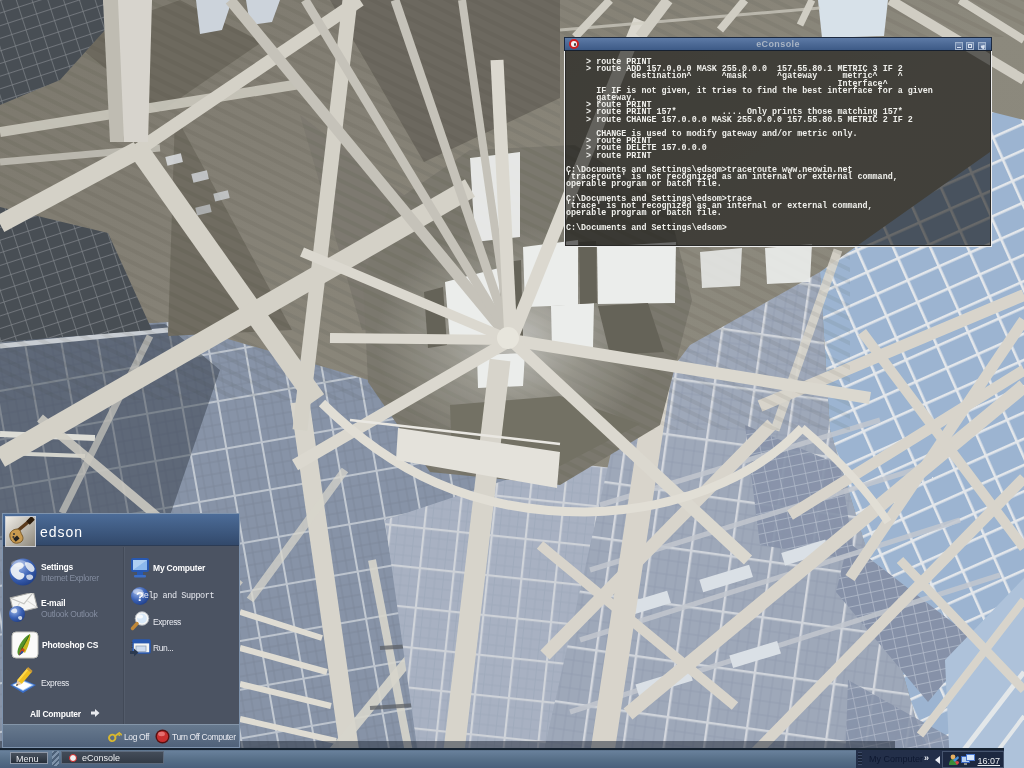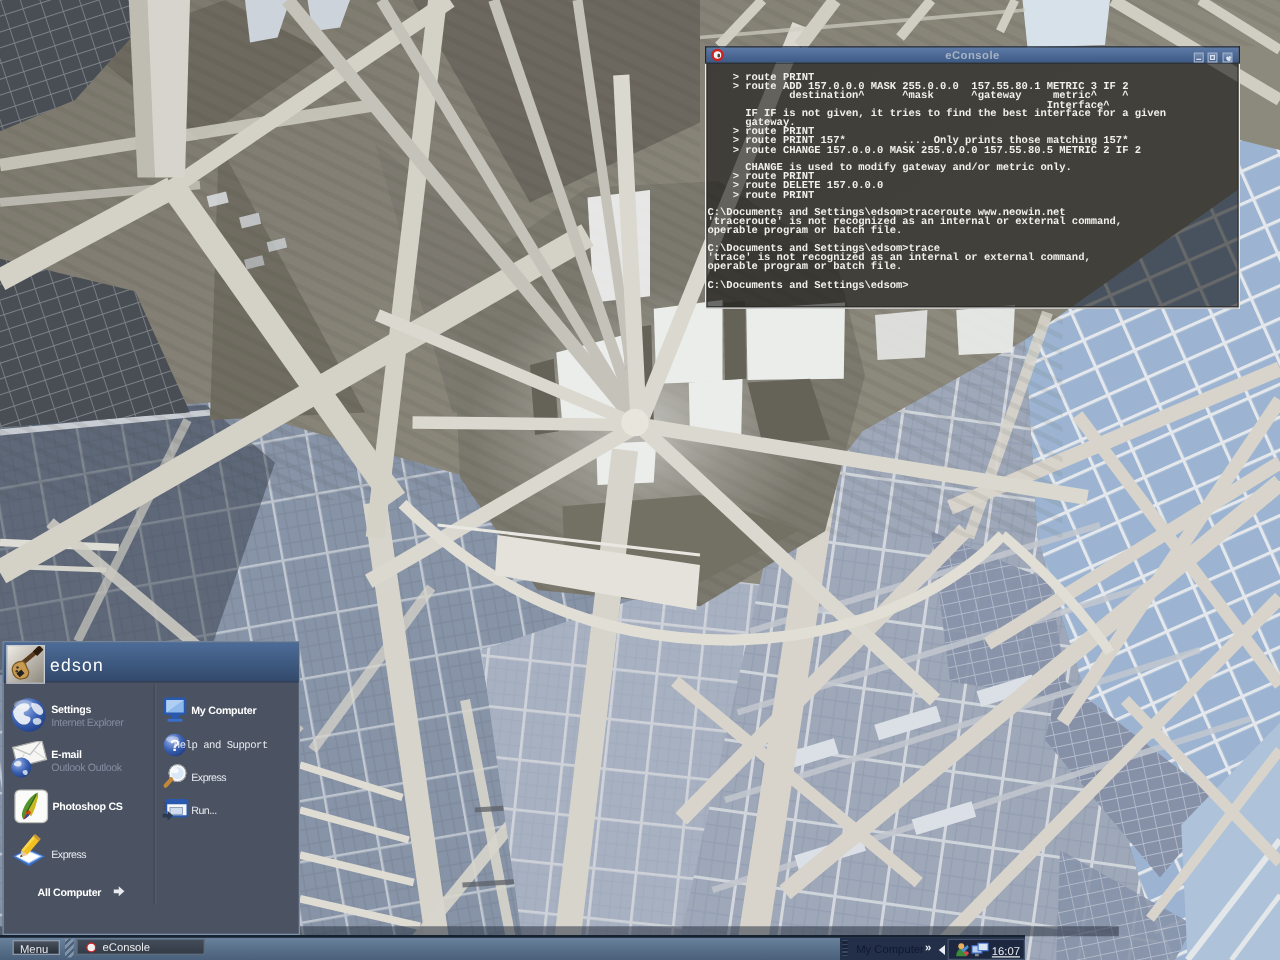--- a/index.html
+++ b/index.html
@@ -35,21 +35,21 @@
   #mbody{position:absolute;left:0;top:33px;right:0;bottom:23px;}
   #mdiv{position:absolute;left:120px;top:0;bottom:0;width:2px;
     background:linear-gradient(90deg,#39404e,#5c6574);}
   .mi{position:absolute;}
   .t1{color:#fff;font-size:8.5px;font-weight:bold;white-space:nowrap;letter-spacing:-.2px;}
   .t2{color:#848da0;font-size:8.5px;white-space:nowrap;letter-spacing:-.3px;}
   .t3{color:#e8eaf0;font-size:8.5px;white-space:nowrap;letter-spacing:-.4px;}
   #mfoot{position:absolute;left:0;bottom:0;right:0;height:23px;
     background:linear-gradient(#67798e,#50627a);border-top:1px solid #8495a8;}
   
-  #tbar{position:absolute;left:0;top:748px;width:820px;height:20px;
+  #tbar{position:absolute;left:0;top:748px;width:1004px;height:20px;
     background:linear-gradient(#16222f,#16222f 9%,#69819c 13%,#587089 55%,#4a607c);}
   #menubtn{position:absolute;left:10px;top:4px;width:38px;height:12px;
     background:linear-gradient(#49525e,#262e39);border:1px solid #8e98a8;
     color:#e8eaee;font-size:9px;padding:1px 0 0 5px;}
   #hatch{position:absolute;left:52px;top:3px;width:7px;height:15px;
     background:repeating-linear-gradient(135deg,#7f93aa 0,#7f93aa 2px,#4c6078 2px,#4c6078 4px);}
   #taskbtn{position:absolute;left:61px;top:3px;width:103px;height:13px;
     background:linear-gradient(#434c59,#333b46);border:1px solid #5d6a7c;
     color:#eef0f2;font-size:9px;padding:1px 0 0 20px;}
   #taskbtn .ic{position:absolute;left:7px;top:2px;width:8px;height:8px;border-radius:50%;
@@ -427,20 +427,37 @@
     <div class="mi t2" style="left:38px;top:62px;">Outlook Outlook</div>
     <div class="mi t1" style="left:39px;top:93px;">Photoshop CS</div>
     <div class="mi t3" style="left:38px;top:131px;">Express</div>
     <div class="mi t1" style="left:27px;top:162px;">All Computer</div>
 
     <div class="mi t1" style="left:150px;top:16px;">My Computer</div>
     <div class="mi t3" style="left:136px;top:44px;font-family:Liberation Mono, monospace;">Help and Support</div>
     <div class="mi t3" style="left:150px;top:70px;">Express</div>
     <div class="mi t3" style="left:150px;top:96px;">Run...</div>
   </div>
+  <div id="mfoot">
+    <svg class="mi" style="left:104px;top:4px" width="15" height="15" viewBox="0 0 15 15">
+      <g transform="rotate(-35 7 7)">
+        <circle cx="4.5" cy="7.5" r="3.2" fill="none" stroke="#d8b830" stroke-width="2"></circle>
+        <rect x="7.5" y="6.6" width="6.5" height="1.9" fill="#d8b830"></rect>
+        <rect x="11" y="8.2" width="1.6" height="2" fill="#d8b830"></rect>
+        <rect x="13" y="8.2" width="1.4" height="2.6" fill="#d8b830"></rect>
+      </g>
+    </svg>
+    <div class="mi t3" style="left:121px;top:7px;">Log Off</div>
+    <svg class="mi" style="left:152px;top:4px" width="15" height="15" viewBox="0 0 15 15">
+      <circle cx="7.5" cy="7.5" r="7" fill="#5a1010"></circle>
+      <circle cx="7.5" cy="7.5" r="5.6" fill="#c83030"></circle>
+      <ellipse cx="6.5" cy="5" rx="3.4" ry="2.2" fill="#e87878" opacity=".9"></ellipse>
+    </svg>
+    <div class="mi t3" style="left:169px;top:7px;">Turn Off Computer</div>
+  </div>
 </div>
 
 <div id="tbar">
   <div id="menubtn">Menu</div>
   <div id="hatch"></div>
   <div id="taskbtn"><span class="ic"></span>eConsole</div>
   <div id="qlaunch">
     <div class="dots"></div>
     <div class="lbl">My Computer</div>
     <div class="chev">»</div>

